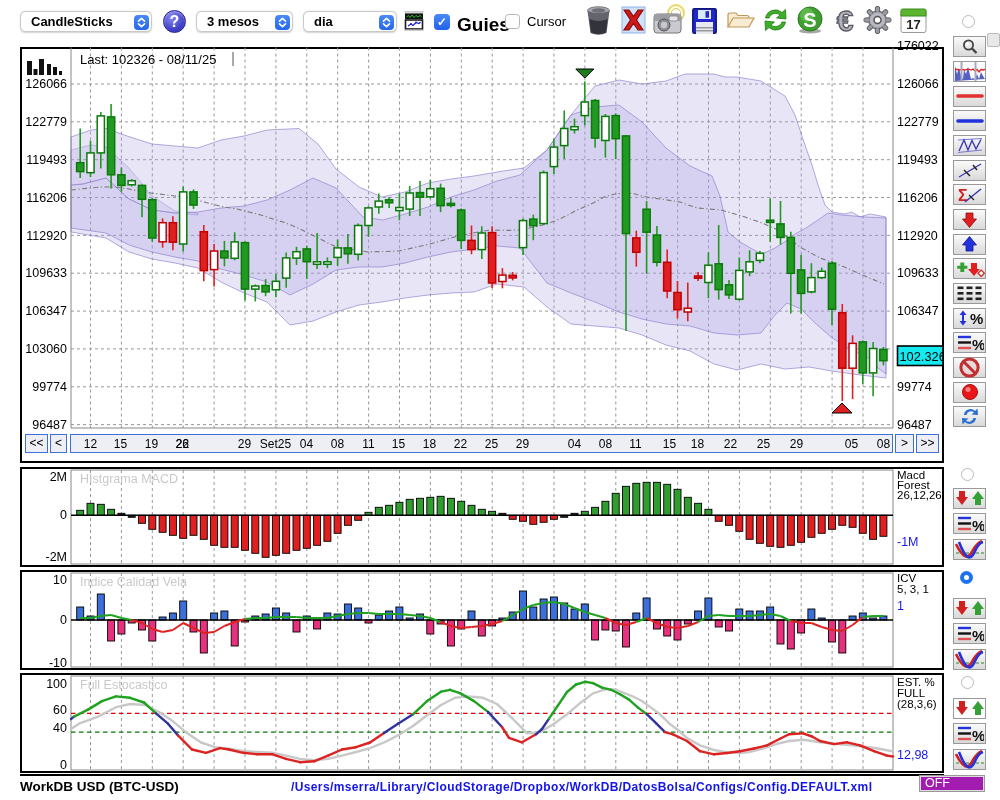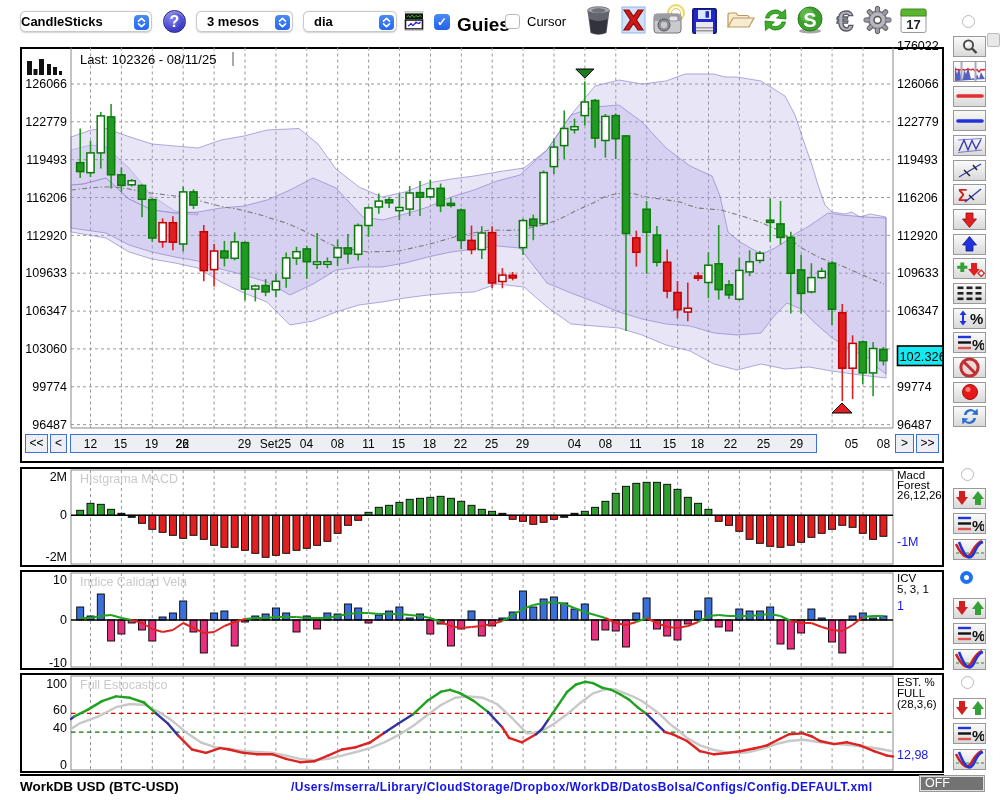--- a/index.html
+++ b/index.html
@@ -4,21 +4,21 @@
 body{width:1000px;height:800px;background:#fff;position:relative;overflow:hidden}
 .abs{position:absolute}
 .dd{position:absolute;height:21px;background:#fff;border:1px solid #c9c9c9;border-radius:5.5px;box-shadow:0 0.5px 1.5px rgba(0,0,0,0.18);font-size:13px;font-weight:600;color:#000;display:flex;align-items:center;top:11px}
 .chev{position:absolute;right:2.5px;top:2.5px;width:15px;height:15px;border-radius:4px;background:linear-gradient(#4a8bf7,#2567ee);display:flex;align-items:center;justify-content:center}
 .navbtn{position:absolute;top:434px;height:19px;background:#edeff5;border:1.5px solid #3e6fd9;color:#000;font-size:12px;text-align:center;line-height:16px}
 .rbtn{position:absolute;left:953px;width:33px;height:21px;background:linear-gradient(#fafafa,#d9d9d9);border:1px solid #999;display:flex;align-items:center;justify-content:center}
 .radio{position:absolute;width:13px;height:13px;border:1.5px solid #b9b9b9;border-radius:50%;background:#fff}
 </style></head><body>
 
 <div class="dd" style="left:20px;width:132px">
-    <span style="">CandleSticks</span>
+    <span style="margin-left:10px">CandleSticks</span>
     <div class="chev">
       <svg width="11" height="11" viewBox="0 0 11 11">
         <path d="M2.5 4.2 L5.5 1.4 L8.5 4.2" stroke="#fff" stroke-width="1.6" fill="none" stroke-linecap="round" stroke-linejoin="round"></path>
         <path d="M2.5 6.8 L5.5 9.6 L8.5 6.8" stroke="#fff" stroke-width="1.6" fill="none" stroke-linecap="round" stroke-linejoin="round"></path>
       </svg>
     </div>
   </div>
 <div class="abs" style="left:163px;top:10px;width:23px;height:23px;border-radius:50%;background:radial-gradient(circle at 38% 32%,#8a8af2,#4343c8 60%,#2a2aa8);border:1px solid #22229a;color:#fff;font-size:16px;font-weight:bold;text-align:center;line-height:22px;box-shadow:inset 0 1px 2px rgba(255,255,255,0.5)">?</div>
 <div class="dd" style="left:196px;width:97px">
     <span style="margin-left:10px">3 mesos</span>
@@ -775,21 +775,21 @@
     <text x="877" y="13" font-size="11.5" fill="#000">EST. %</text>
     <text x="877" y="24" font-size="11.5" fill="#000">FULL</text>
     <text x="877" y="35" font-size="11.5" fill="#000">(28,3,6)</text>
     <text x="877" y="86" font-size="12.5" fill="#1818E8">12,98</text>
   </svg>
 
 <div class="abs" style="left:897px;top:39px;font-size:12.5px;color:#000">176022</div>
 
 <div class="navbtn" style="left:25px;width:23px">&lt;&lt;</div>
 <div class="navbtn" style="left:50px;width:17px">&lt;</div>
-<div class="navbtn" style="left:69.5px;width:747px;text-align:left">
+<div class="navbtn" style="left:69.5px;width:823px;text-align:left">
     <span style="position:absolute;left:-0px;top:0;width:40px;text-align:center;line-height:18px">12</span>
     <span style="position:absolute;left:30px;top:0;width:40px;text-align:center;line-height:18px">15</span>
     <span style="position:absolute;left:61px;top:0;width:40px;text-align:center;line-height:18px">19</span>
     <span style="position:absolute;left:92px;top:0;width:40px;text-align:center;line-height:18px">22</span>
     <span style="position:absolute;left:105px;top:0;width:40px;line-height:18px">26</span>
     <span style="position:absolute;left:154px;top:0;width:40px;text-align:center;line-height:18px">29</span>
     <span style="position:absolute;left:185px;top:0;width:40px;text-align:center;line-height:18px">Set25</span>
     <span style="position:absolute;left:216px;top:0;width:40px;text-align:center;line-height:18px">04</span>
     <span style="position:absolute;left:247px;top:0;width:40px;text-align:center;line-height:18px">08</span>
     <span style="position:absolute;left:278px;top:0;width:40px;text-align:center;line-height:18px">11</span>
@@ -984,13 +984,13 @@
       <path d="M4 2 Q9 15 13 17 Q17 19 21 9 Q24 3 28 2" stroke="#2233dd" stroke-width="2.6" fill="none"></path>
     </svg>
   </div>
 <div class="radio" style="left:961px;top:468px"></div>
 <div class="radio" style="left:960px;top:571px;border:4px solid #1e72f0"></div>
 <div class="radio" style="left:961px;top:676px"></div>
 
 <div class="abs" style="left:20px;top:773.5px;width:924px;height:2px;background:#000"></div>
 <div class="abs" style="left:20px;top:779px;font-size:13.5px;font-weight:bold">WorkDB USD (BTC-USD)</div>
 <div class="abs" style="left:291px;top:780px;font-size:12px;font-weight:bold;color:#1414E8;letter-spacing:0.38px">/Users/mserra/Library/CloudStorage/Dropbox/WorkDB/DatosBolsa/Configs/Config.DEFAULT.xml</div>
-<div class="abs" style="left:919px;top:774.5px;width:66px;height:17px;background:#737373;border:1.5px solid #999;box-shadow:inset 0 0 0 1px #ddd;color:#fff;font-size:12.5px;line-height:14px;padding-left:5px">OFF</div>
+<div class="abs" style="left:919px;top:774.5px;width:66px;height:17px;background:#a21caf;border:1.5px solid #999;box-shadow:inset 0 0 0 1px #ddd;color:#fff;font-size:12.5px;line-height:14px;padding-left:5px">OFF</div>
 
 </body></html>

